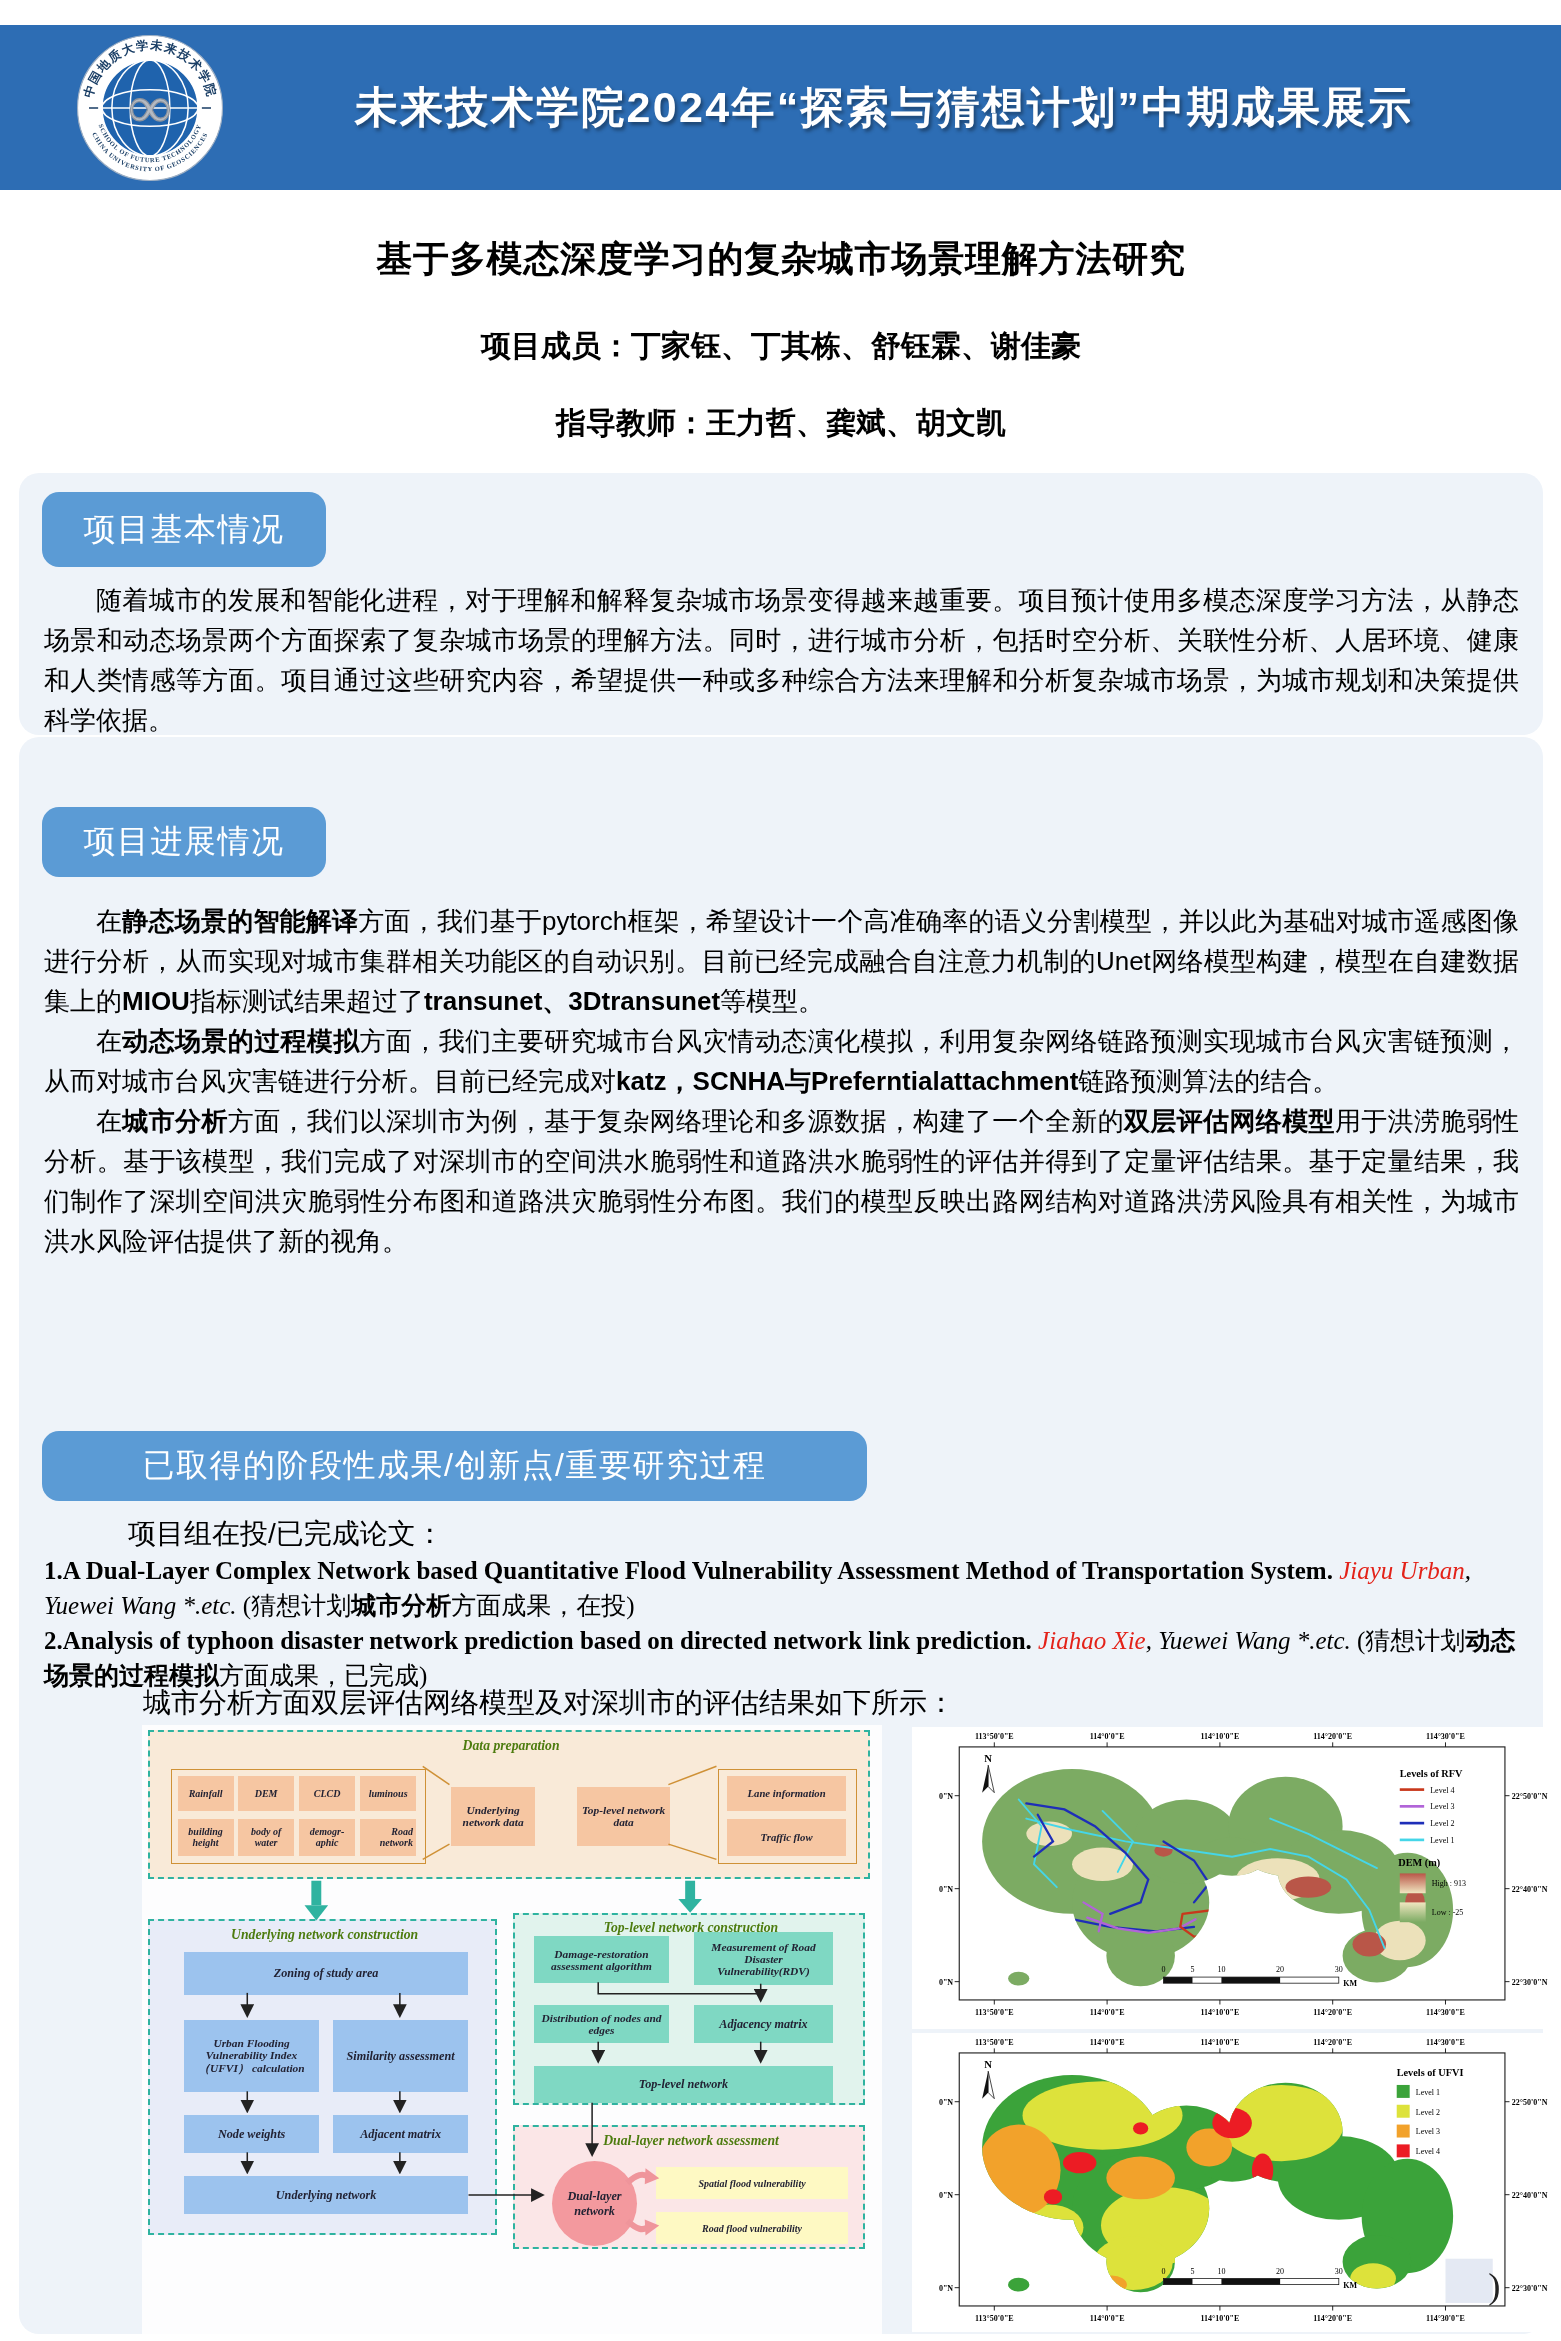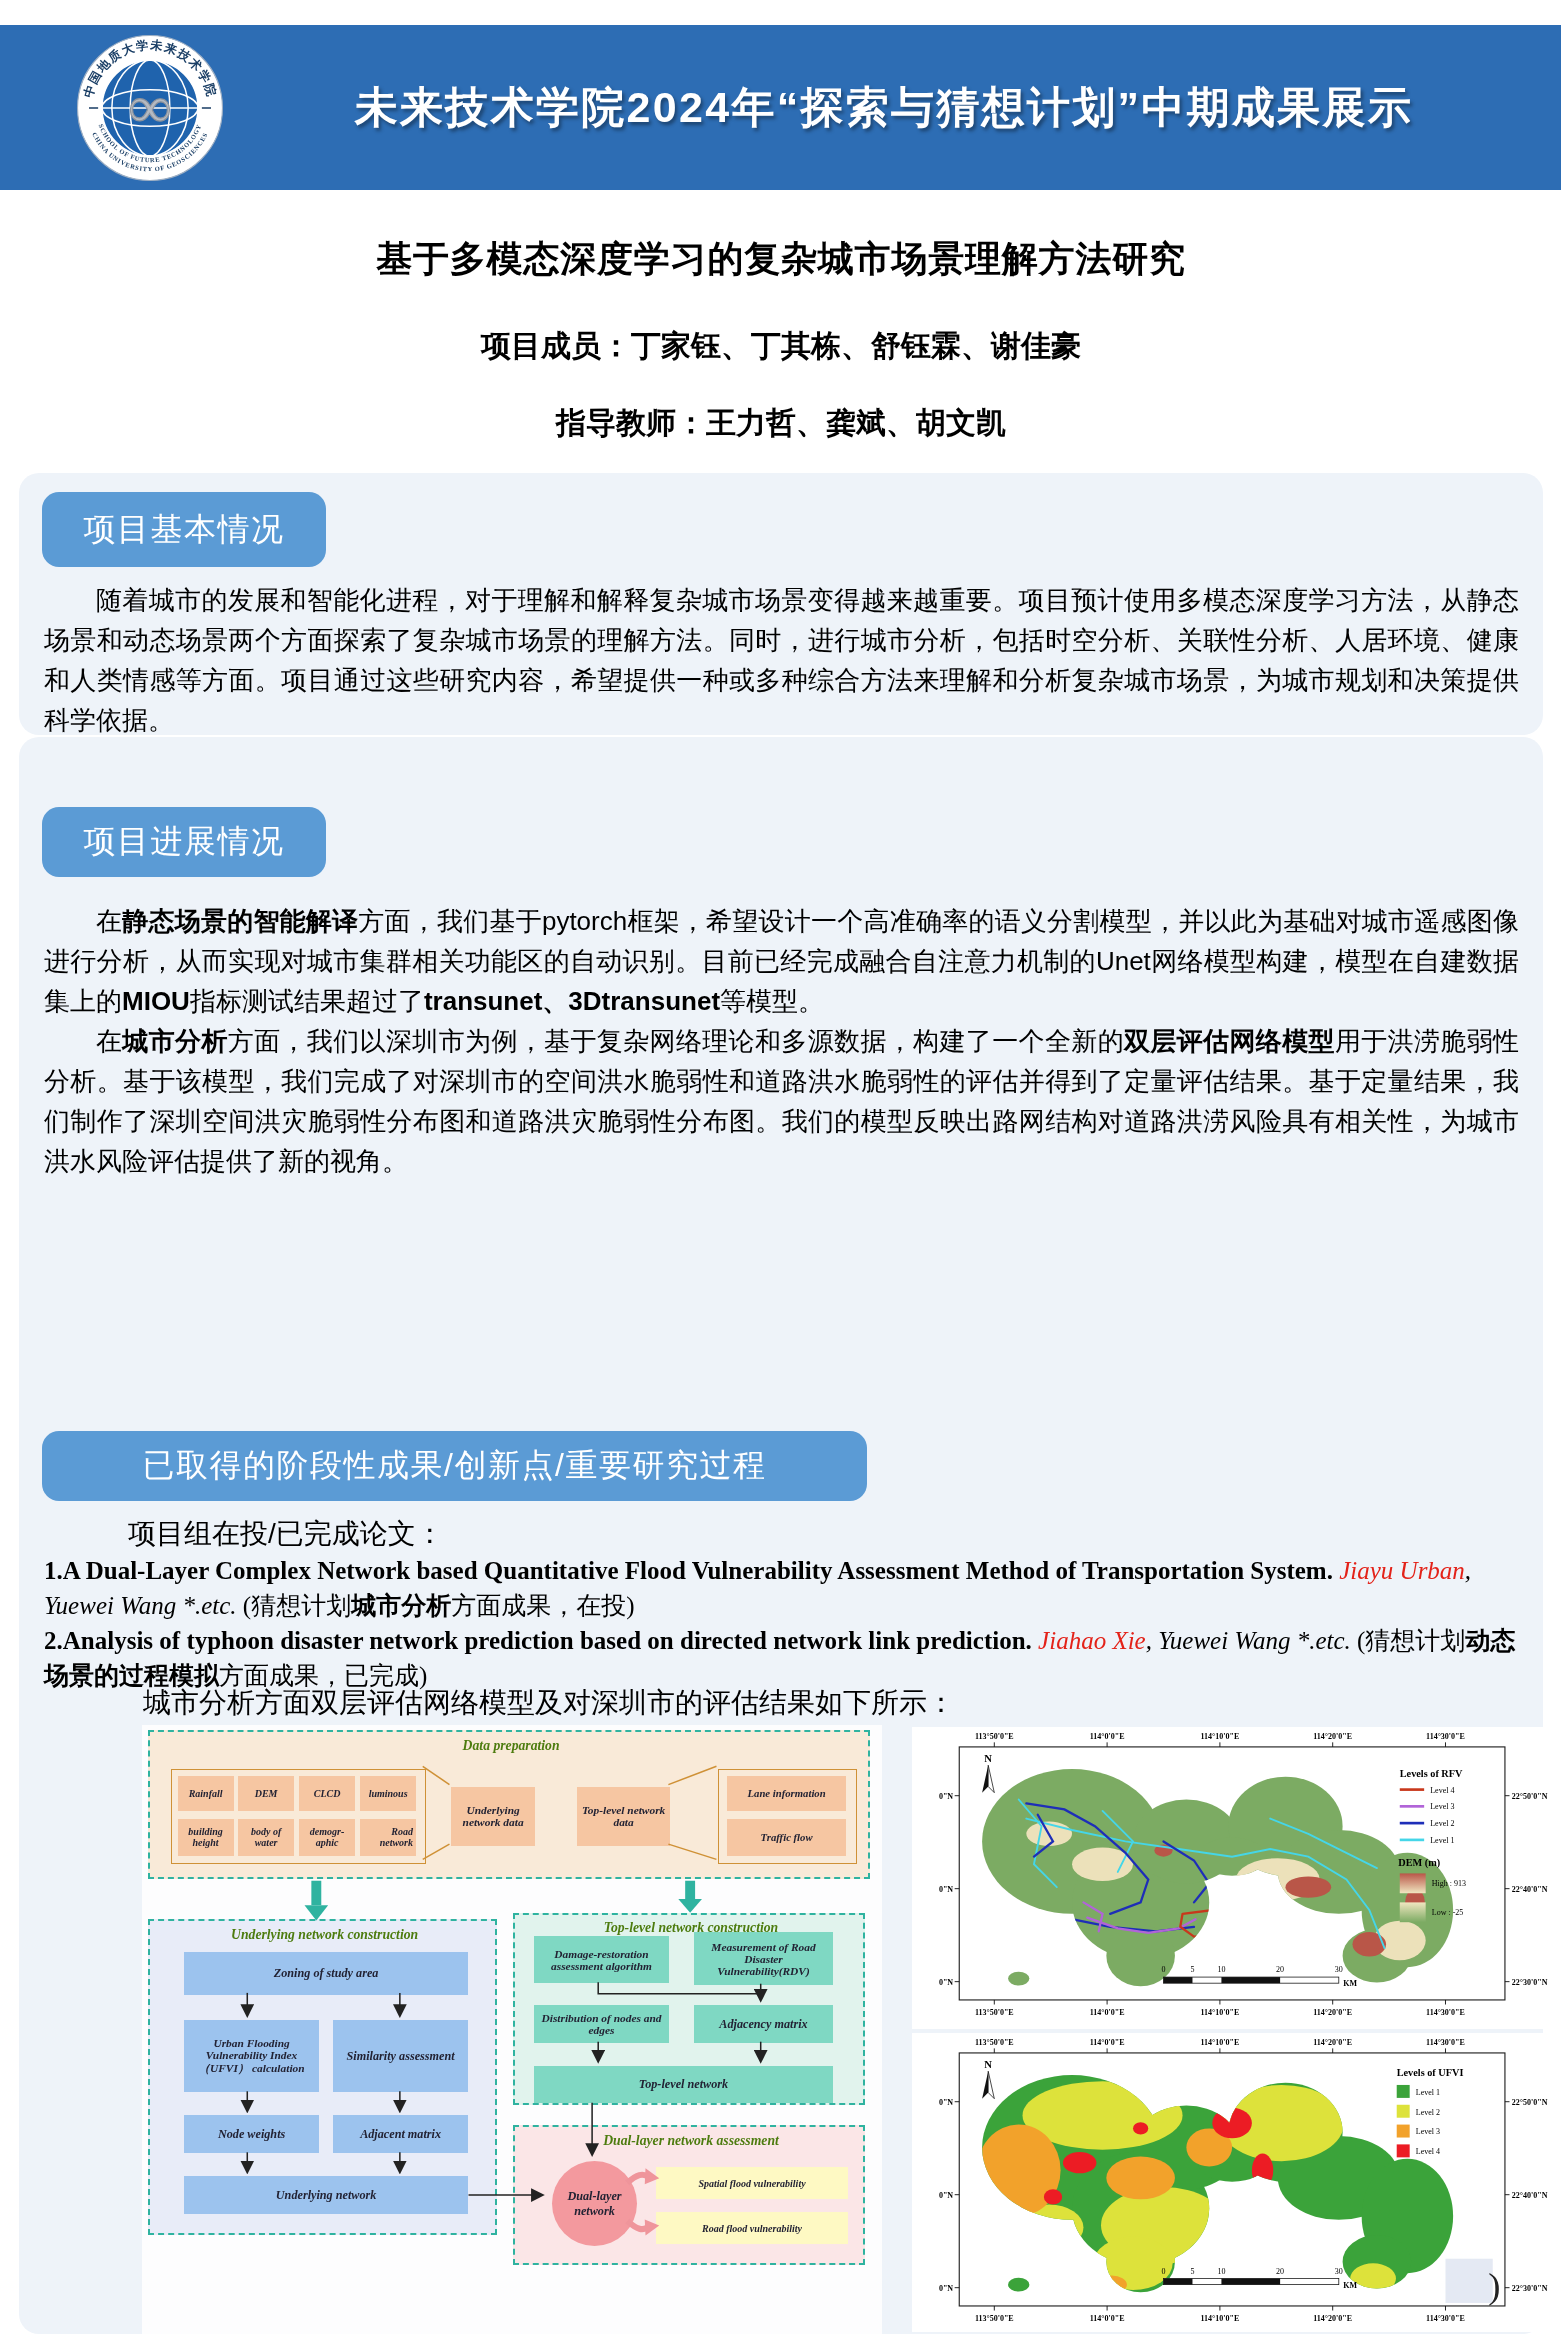--- a/index.html
+++ b/index.html
@@ -44,21 +44,21 @@
   .node{position:absolute;box-sizing:border-box;display:flex;align-items:center;justify-content:center;text-align:center;
         font-family:"Liberation Serif",serif;font-style:italic;font-weight:600;color:#223;padding:1.5px 3.1px;}
   .dp-box{left:6.1px;top:4.6px;width:722px;height:149px;background:#f9ead8;}
   .grp{position:absolute;border:1.5px solid #cf9136;background:transparent;}
   .src{background:#f6c6a2;font-size:10px;}
   .big-peach{background:#f6c6a2;font-size:11.4px;}
   .und-box{left:6.1px;top:194px;width:349px;height:316px;background:#e8ecf8;}
   .blue-node{background:#9cc3ee;font-size:12.2px;}
   .top-box{left:371px;top:188px;width:352px;height:192px;background:#e1f3ed;}
   .teal-node{background:#7fd8c3;font-size:12.2px;}
-  .dual-box{left:371px;top:400px;width:352px;height:140px;background:#fbe6e7;}
+  .dual-box{left:371px;top:400px;width:352px;height:124px;background:#fbe6e7;}
   .pink-node{background:#fef9c3;font-size:10px;}
   .pink-circle{border-radius:50%;background:#f3999e;font-size:12.2px;}
   .overlay{position:absolute;left:0;top:0;width:740px;height:609px;pointer-events:none;}
   
   .map1{left:912px;top:1727px;width:644px;height:302px;}
   .map2{left:912px;top:2033px;width:644px;height:299px;}
   svg text{font-family:"Liberation Serif",serif;}
   .tick{font-size:10.5px;font-weight:bold;}
   .leg-title{font-size:13.5px;font-weight:bold;}
   .leg-item{font-size:10.5px;}
@@ -102,20 +102,21 @@
 <div class="abs secbox sec1"></div>
 <div class="abs chip chip1">项目基本情况</div>
 <div class="abs para para1">
   <p>随着城市的发展和智能化进程，对于理解和解释复杂城市场景变得越来越重要。项目预计使用多模态深度学习方法，从静态场景和动态场景两个方面探索了复杂城市场景的理解方法。同时，进行城市分析，包括时空分析、关联性分析、人居环境、健康和人类情感等方面。项目通过这些研究内容，希望提供一种或多种综合方法来理解和分析复杂城市场景，为城市规划和决策提供科学依据。</p>
 </div>
 
 <div class="abs secbox sec2"></div>
 <div class="abs chip chip2">项目进展情况</div>
 <div class="abs para para2">
   <p><span>在</span><b>静态场景的智能解译</b><span>方面，我们基于pytorch框架，希望设计一个高准确率的语义分割模型，并以此为基础对城市遥感图像进行分析，从而实现对城市集群相关功能区的自动识别。目前已经完成融合自注意力机制的Unet网络模型构建，模型在自建数据集上的</span><b>MIOU</b><span>指标测试结果超过了</span><b>transunet、3Dtransunet</b><span>等模型。</span></p>
+  <p><span>在</span><b>动态场景的过程模拟</b><span>方面，我们主要研究城市台风灾情动态演化模拟，利用复杂网络链路预测实现城市台风灾害链预测，从而对城市台风灾害链进行分析。目前已经完成对</span><b>katz，SCNHA与Preferntialattachment</b><span>链路预测算法的结合。</span></p>
   <p><span>在</span><b>城市分析</b><span>方面，我们以深圳市为例，基于复杂网络理论和多源数据，构建了一个全新的</span><b>双层评估网络模型</b><span>用于洪涝脆弱性分析。基于该模型，我们完成了对深圳市的空间洪水脆弱性和道路洪水脆弱性的评估并得到了定量评估结果。基于定量结果，我们制作了深圳空间洪灾脆弱性分布图和道路洪灾脆弱性分布图。我们的模型反映出路网结构对道路洪涝风险具有相关性，为城市洪水风险评估提供了新的视角。</span></p>
 </div>
 
 <div class="abs chip chip3">已取得的阶段性成果/创新点/重要研究过程</div>
 <div class="abs pub-intro">项目组在投/已完成论文：</div>
 <div class="abs pubs">
   <div><b>1.A Dual-Layer Complex Network based Quantitative Flood Vulnerability Assessment Method of Transportation System. </b><span class="red">Jiayu Urban</span><span class="it">, Yuewei Wang *.etc. </span><span>(猜想计划</span><b class="cn">城市分析</b><span>方面成果，在投)</span></div>
   <div><b>2.Analysis of typhoon disaster network prediction based on directed network link prediction. </b><span class="red">Jiahao Xie</span><span class="it">, Yuewei Wang *.etc. </span><span>(猜想计划</span><b class="cn">动态场景的过程模拟</b><span>方面成果，已完成)</span></div>
 </div>
 <div class="abs fig-caption">城市分析方面双层评估网络模型及对深圳市的评估结果如下所示：</div>

